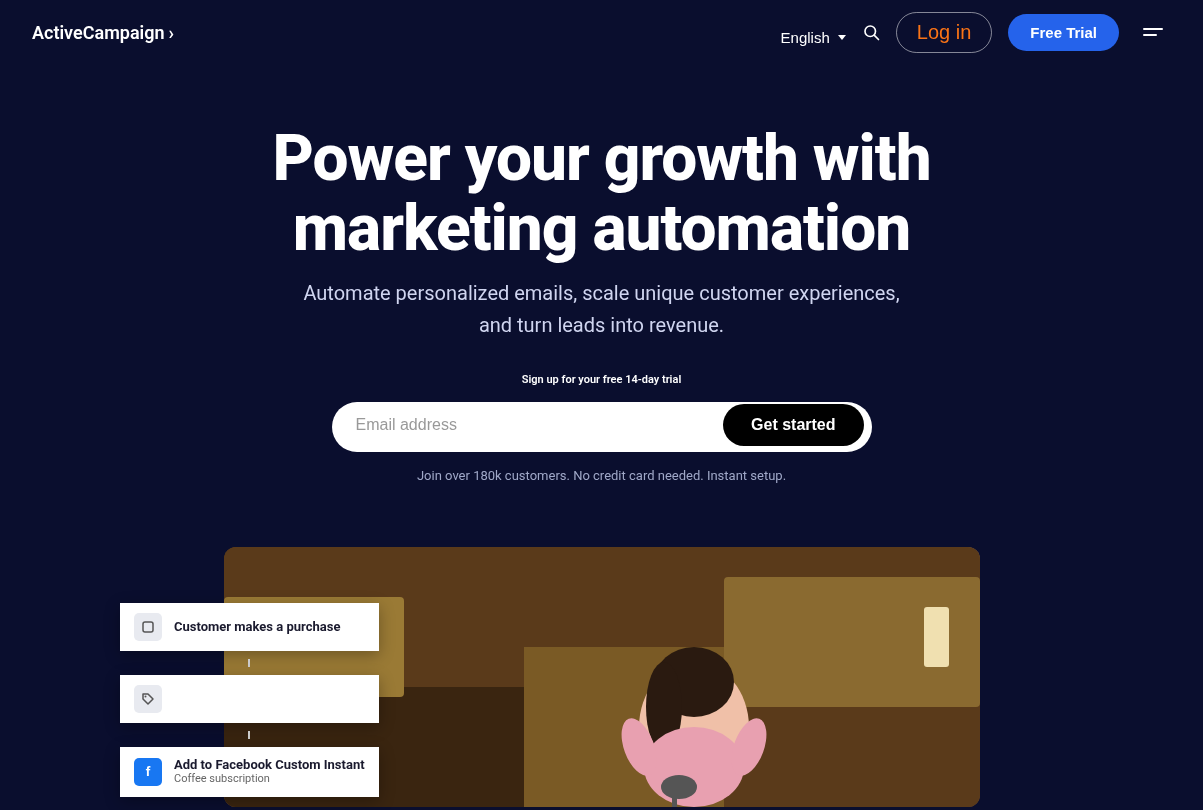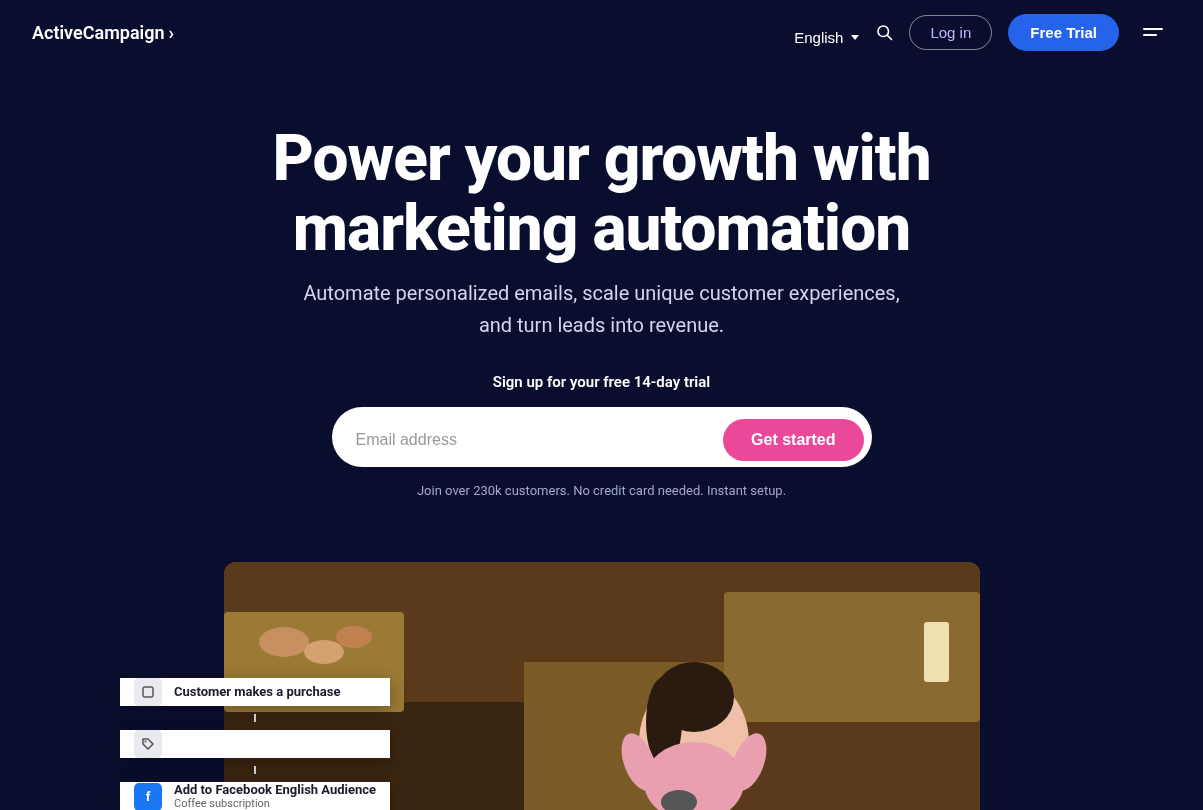--- a/index.html
+++ b/index.html
@@ -54,22 +54,22 @@
       border: none;
       color: #ffffff;
       cursor: pointer;
       font-size: 18px;
       display: flex;
       align-items: center;
     }
     .login-btn {
       background: none;
       border: 1.5px solid rgba(255,255,255,0.5);
-      color: #c4b5fd;
-      font-size: 15px;
+      color: #f97316;
+      font-size: 20px;
       padding: 8px 20px;
       border-radius: 24px;
       cursor: pointer;
     }
     .free-trial-btn {
       background: #2563eb;
       border: none;
       color: #ffffff;
       font-size: 15px;
       font-weight: 600;
@@ -109,48 +109,48 @@
     .hero-subtitle {
       font-size: 20px;
       font-weight: 400;
       color: #d0d5f0;
       max-width: 620px;
       line-height: 1.6;
       margin-bottom: 32px;
       text-align: center;
     }
     .signup-label {
-      font-size: 15px;
+      font-size: 11px;
       font-weight: 600;
       color: #ffffff;
       margin-bottom: 16px;
     }
     .email-form {
       display: flex;
       align-items: center;
       background: #ffffff;
       border-radius: 50px;
-      padding: 12px 8px 6px 24px;
+      padding: 2px 8px 6px 24px;
       width: 540px;
       max-width: 100%;
       margin-bottom: 16px;
     }
     .email-input {
       flex: 1;
       border: none;
       outline: none;
       font-size: 16px;
       color: #333;
       background: transparent;
     }
     .email-input::placeholder {
       color: #999;
     }
     .get-started-btn {
-      background: #ec4899;
+      background: #000000;
       border: none;
       color: #ffffff;
       font-size: 16px;
       font-weight: 600;
       padding: 12px 28px;
       border-radius: 40px;
       cursor: pointer;
       white-space: nowrap;
     }
     .trust-text {
@@ -199,21 +199,21 @@
       left: 120px;
       bottom: 10px;
       display: flex;
       flex-direction: column;
       gap: 8px;
       z-index: 10;
     }
     .auto-card {
       background: #ffffff;
       border-radius: 0;
-      padding: 0 14px;
+      padding: 10px 14px;
       display: flex;
       align-items: center;
       gap: 12px;
       min-width: 220px;
       box-shadow: 0 4px 16px rgba(0,0,0,0.3);
     }
     .auto-card-icon {
       width: 28px;
       height: 28px;
       border-radius: 5px;
@@ -332,21 +332,21 @@
 <section class="hero">
   <h1 class="hero-title">Power your growth with marketing automation</h1>
   <p class="hero-subtitle">Automate personalized emails, scale unique customer experiences, and turn leads into revenue.</p>
   <p class="signup-label">Sign up for your free 14-day trial</p>
   <div class="email-form">
     <input class="email-input" type="email" placeholder="Email address" style="">
     <button class="get-started-btn">
       <span>Get started</span>
     </button>
   </div>
-  <p class="trust-text">Join over 230k customers. No credit card needed. Instant setup.</p>
+  <p class="trust-text">Join over 180k customers. No credit card needed. Instant setup.</p>
 </section>
 
 <div class="dashboard-area">
   <div class="hero-image-container">
 
     <div class="hero-img-bg">
 
       <svg width="756" height="260" viewBox="0 0 756 260">
 
         <rect x="0" y="0" width="756" height="260" fill="#5a3a1a"></rect>
@@ -402,18 +402,18 @@
         <svg width="14" height="14" viewBox="0 0 14 14" fill="none">
           <path d="M2 2h5l5 5-5 5-5-5V2z" stroke="#555" stroke-width="1.5" fill="none" stroke-linejoin="round"></path>
           <circle cx="4.5" cy="4.5" r="1" fill="#555"></circle>
         </svg>
       </div>
     </div>
     <div class="connector-line"></div>
     <div class="auto-card">
       <div class="auto-card-icon icon-fb">f</div>
       <div class="auto-card-text">
-        <span class="auto-card-title">Add to Facebook English Audience</span>
+        <span class="auto-card-title">Add to Facebook Custom Instant</span>
         <span class="auto-card-subtitle">Coffee subscription</span>
       </div>
     </div>
   </div>
 </div>
 
 </body></html>

